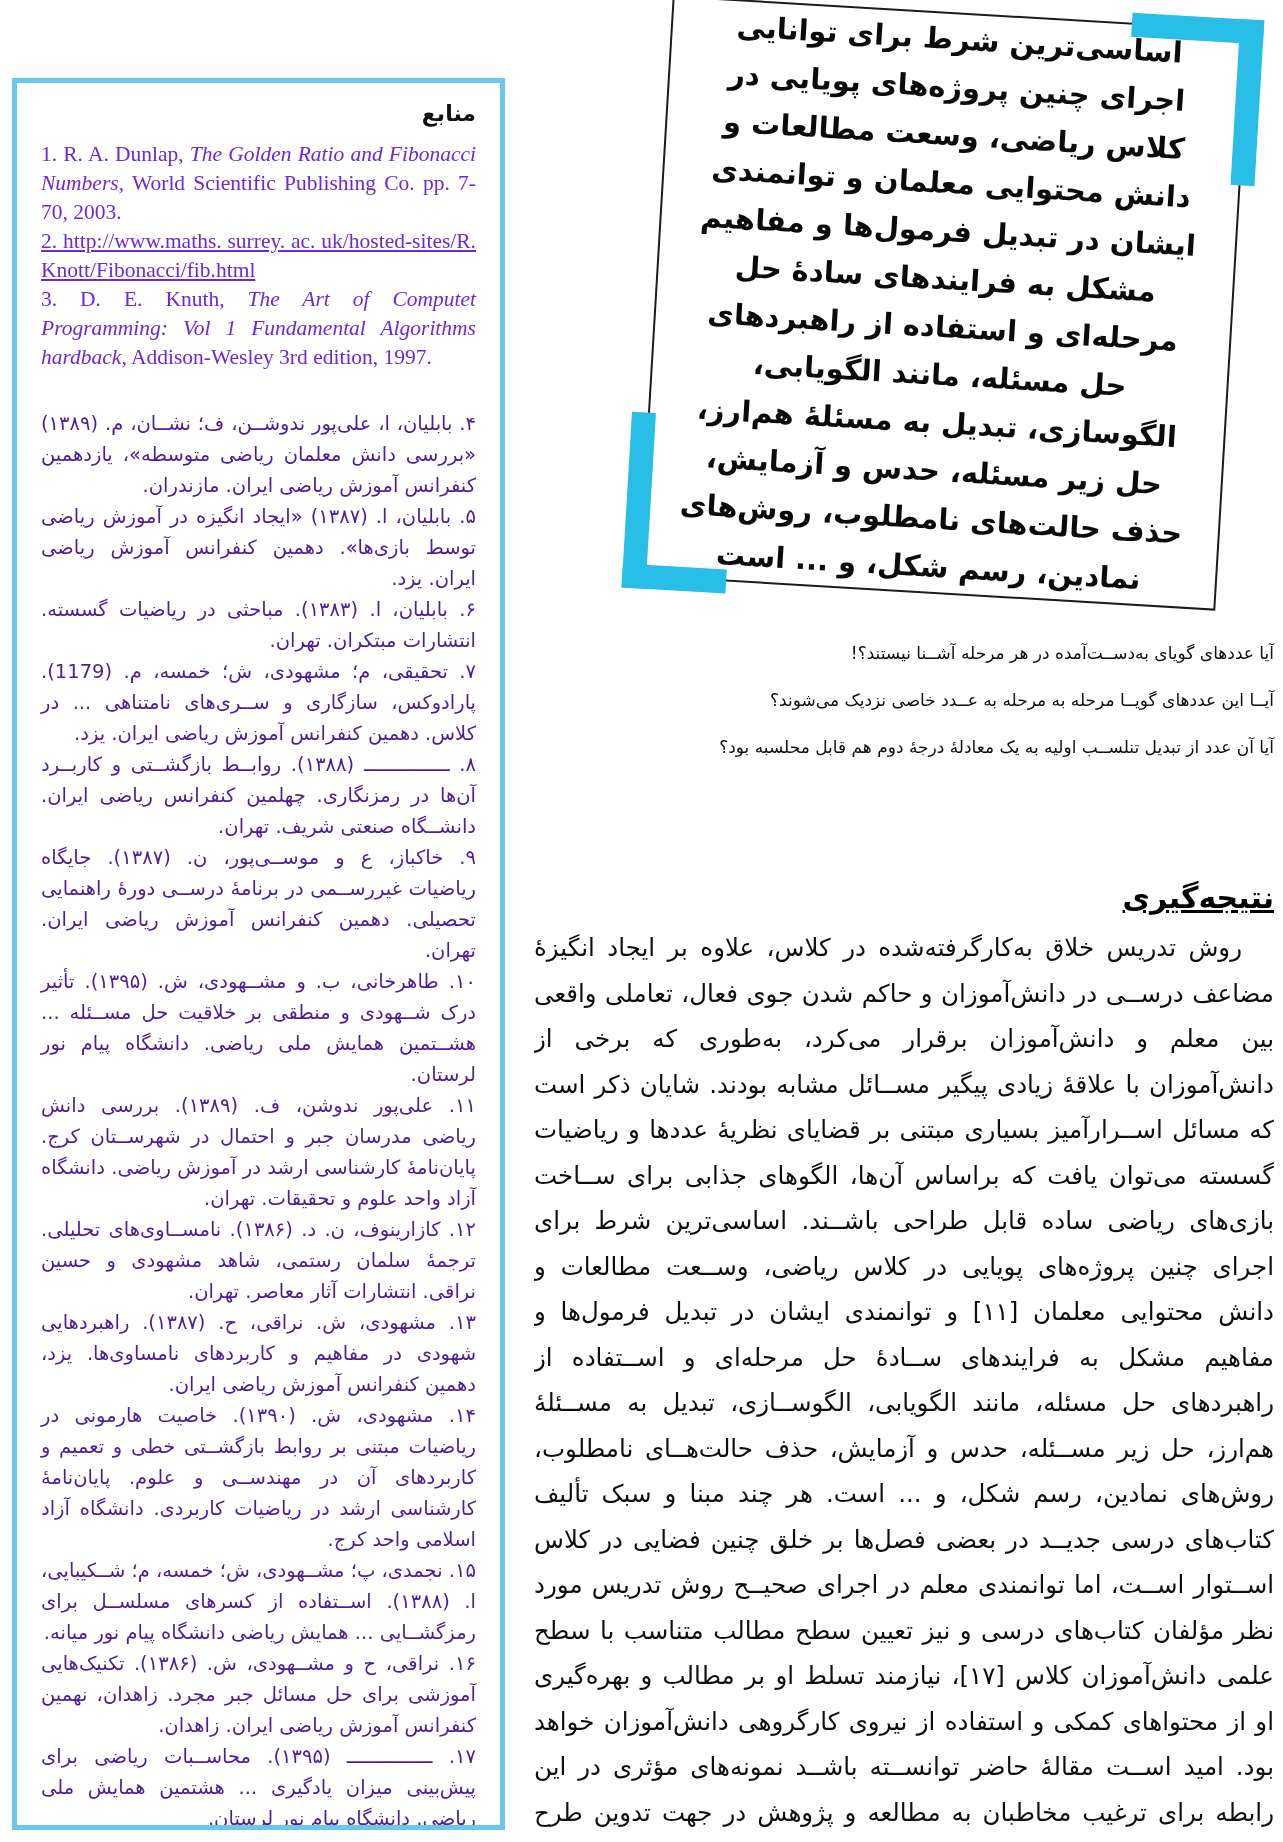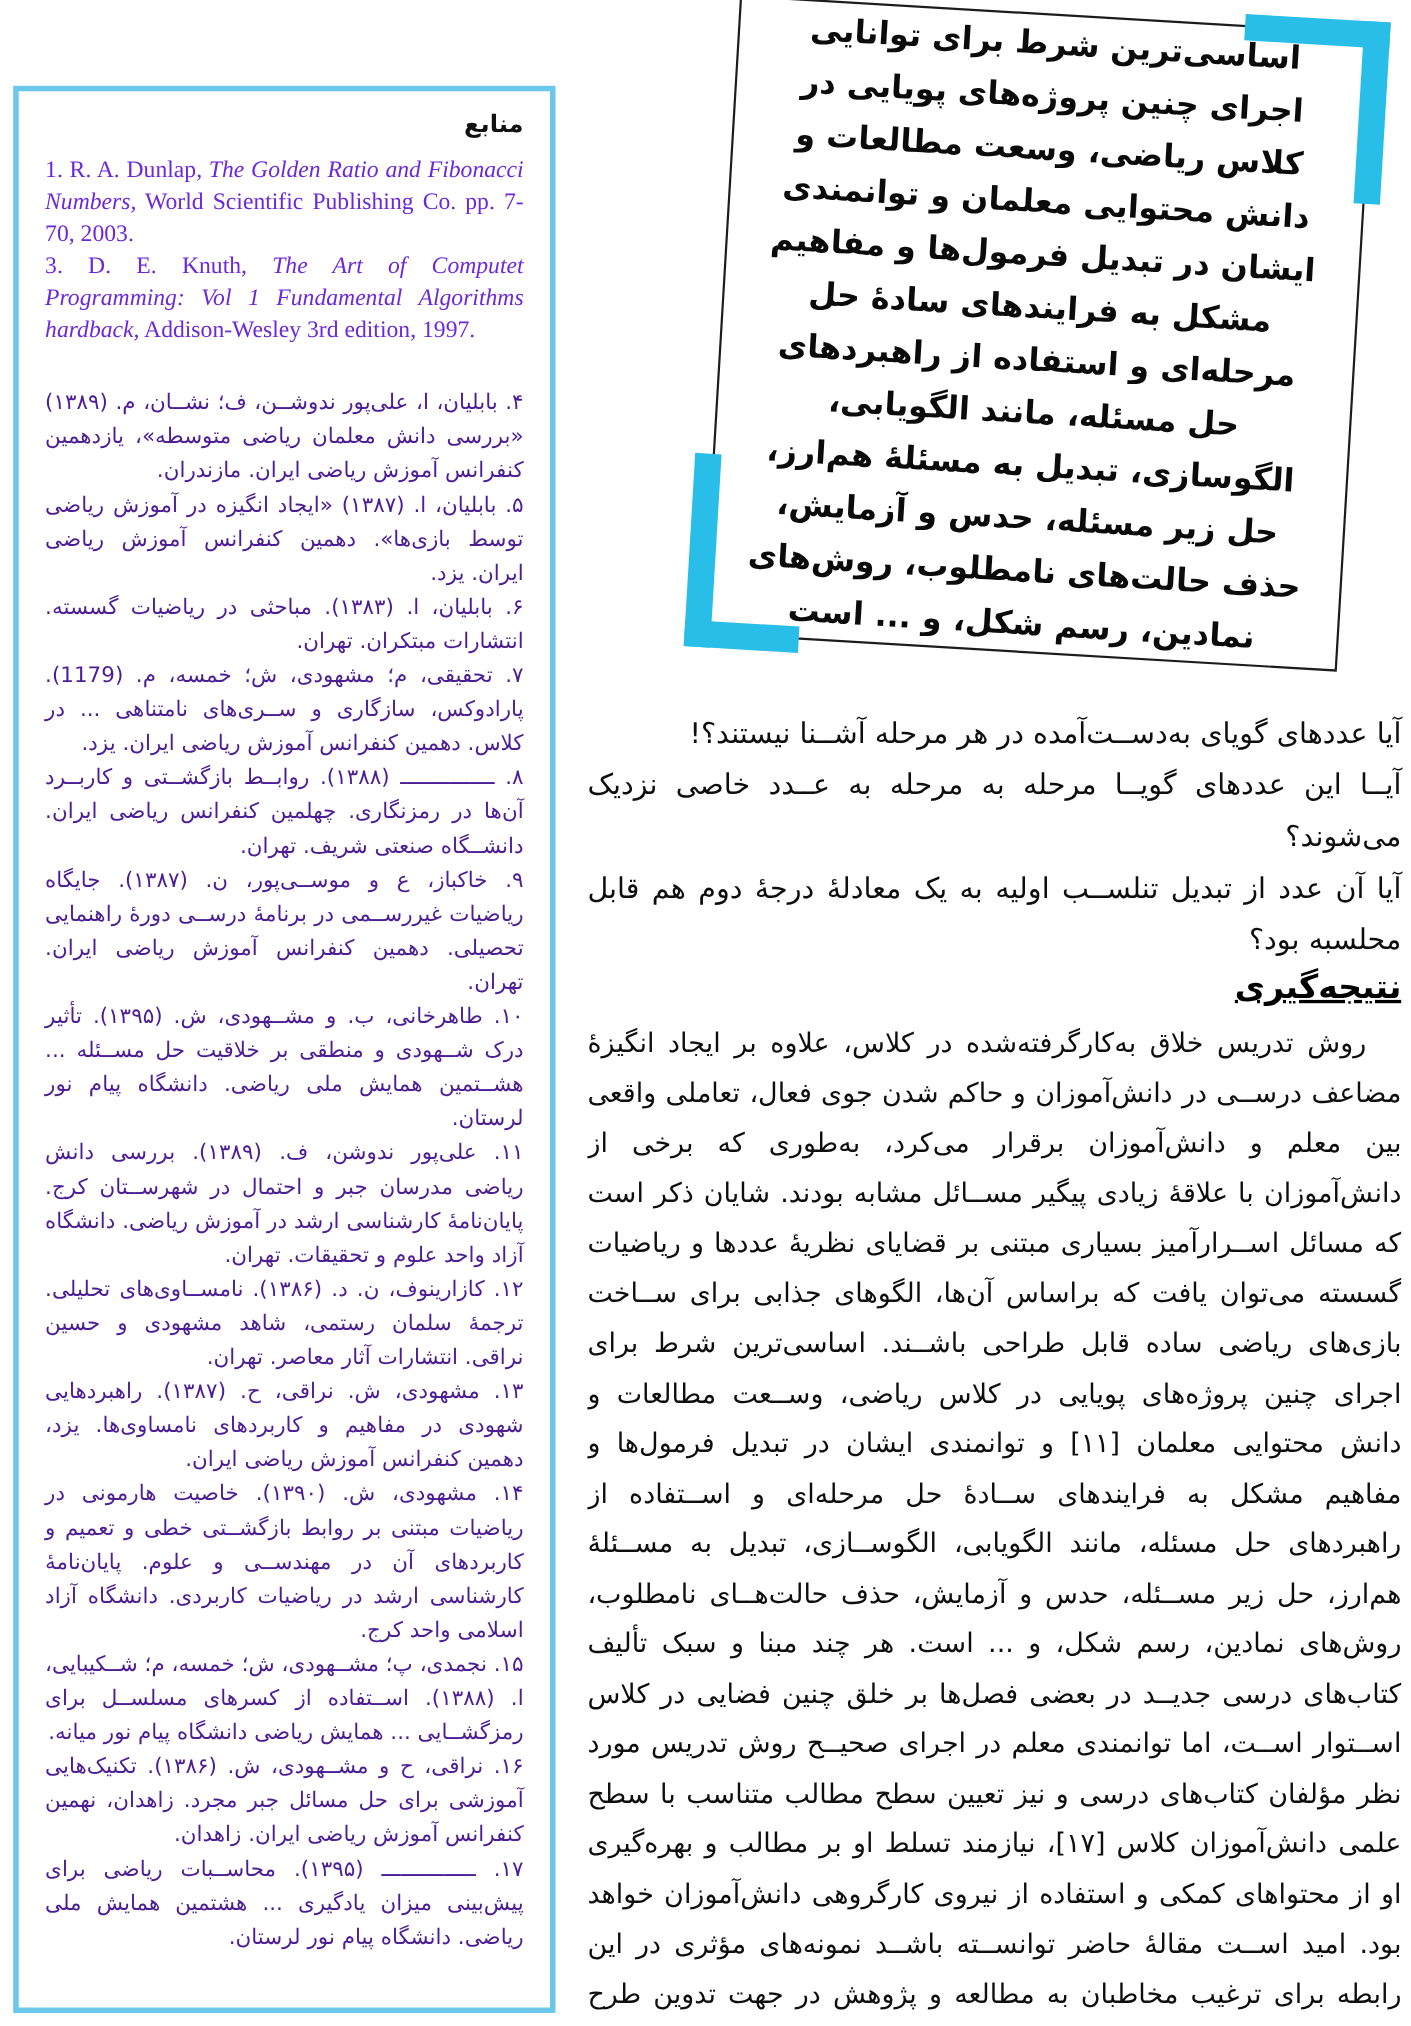--- a/index.html
+++ b/index.html
@@ -29,22 +29,22 @@
              padding:14px 26px;}
   .quote-text{margin:0;direction:rtl;text-align:center;
               font-size:29px;line-height:48px;font-weight:bold;color:#0b0b0b;}
   .bracket{position:absolute;display:block;}
   .bracket.tr{top:-12px;right:-16px;width:108px;height:142px;
               border-top:24px solid #29bee8;border-right:24px solid #29bee8;}
   .bracket.bl{bottom:-14px;left:-18px;width:80px;height:152px;
               border-bottom:24px solid #29bee8;border-left:24px solid #29bee8;}
 
   
-  .questions{position:absolute;left:534px;top:644px;width:740px;
-             direction:rtl;text-align:justify;font-size:26px;line-height:47px;
+  .questions{position:absolute;left:534px;top:630px;width:740px;
+             direction:rtl;text-align:justify;font-size:17px;line-height:47px;
              color:#0e0e0e;}
   .questions p{margin:0;}
 
   .conclusion{position:absolute;left:534px;top:880px;width:740px;height:950px;
               direction:rtl;overflow:hidden;color:#0e0e0e;}
   .conclusion h2{margin:0 0 10px 0;
                  font-size:30px;font-weight:bold;color:#000;text-decoration:underline;}
   .conclusion .body{margin:0;text-align:justify;font-size:24.5px;
                     line-height:45.5px;text-indent:32px;}
 </style>
@@ -57,20 +57,21 @@
     <span class="bracket tr"></span>
     <span class="bracket bl"></span>
     <p class="quote-text">اساسی‌ترین شرط برای توانایی اجرای چنین پروژه‌های پویایی در کلاس ریاضی، وسعت مطالعات و دانش محتوایی معلمان و توانمندی ایشان در تبدیل فرمول‌ها و مفاهیم مشکل به فرایندهای سادهٔ حل مرحله‌ای و استفاده از راهبردهای حل مسئله، مانند الگویابی، الگوسازی، تبدیل به مسئلهٔ هم‌ارز، حل زیر مسئله، حدس و آزمایش، حذف حالت‌های نامطلوب، روش‌های نمادین، رسم شکل، و ... است</p>
   </div>
 
   <aside class="refs-panel">
     <h3 class="refs-heading">منابع</h3>
 
     <div class="refs-en">
       <p><span>1. R. A. Dunlap, </span><i>The Golden Ratio and Fibonacci Numbers,</i><span> World Scientific Publishing Co. pp. 7- 70, 2003.</span></p>
+      <p><span class="url">2. </span><span class="url">http://www.maths. surrey. ac. uk/hosted-sites/R. Knott/Fibonacci/fib.html</span></p>
       <p><span>3. D. E. Knuth, </span><i>The Art of Computet Programming: Vol 1 Fundamental Algorithms hardback,</i><span> Addison-Wesley 3rd edition, 1997.</span></p>
     </div>
 
     <div class="refs-fa">
       <p>۴. بابلیان، ا، علی‌پور ندوشــن، ف؛ نشــان، م. (۱۳۸۹) «بررسی دانش معلمان ریاضی متوسطه»، یازدهمین کنفرانس آموزش ریاضی ایران. مازندران.</p>
       <p>۵. بابلیان، ا. (۱۳۸۷) «ایجاد انگیزه در آموزش ریاضی توسط بازی‌ها». دهمین کنفرانس آموزش ریاضی ایران. یزد.</p>
       <p>۶. بابلیان، ا. (۱۳۸۳). مباحثی در ریاضیات گسسته. انتشارات مبتکران. تهران.</p>
       <p>۷. تحقیقی، م؛ مشهودی، ش؛ خمسه، م. (1179). پارادوکس، سازگاری و ســری‌های نامتناهی ... در کلاس. دهمین کنفرانس آموزش ریاضی ایران. یزد.</p>
       <p>۸. ـــــــــــــــ (۱۳۸۸). روابــط بازگشــتی و کاربــرد آن‌ها در رمزنگاری. چهلمین کنفرانس ریاضی ایران. دانشــگاه صنعتی شریف. تهران.</p>
       <p>۹. خاکباز، ع و موســی‌پور، ن. (۱۳۸۷). جایگاه ریاضیات غیررســمی در برنامهٔ درســی دورهٔ راهنمایی تحصیلی. دهمین کنفرانس آموزش ریاضی ایران. تهران.</p>

